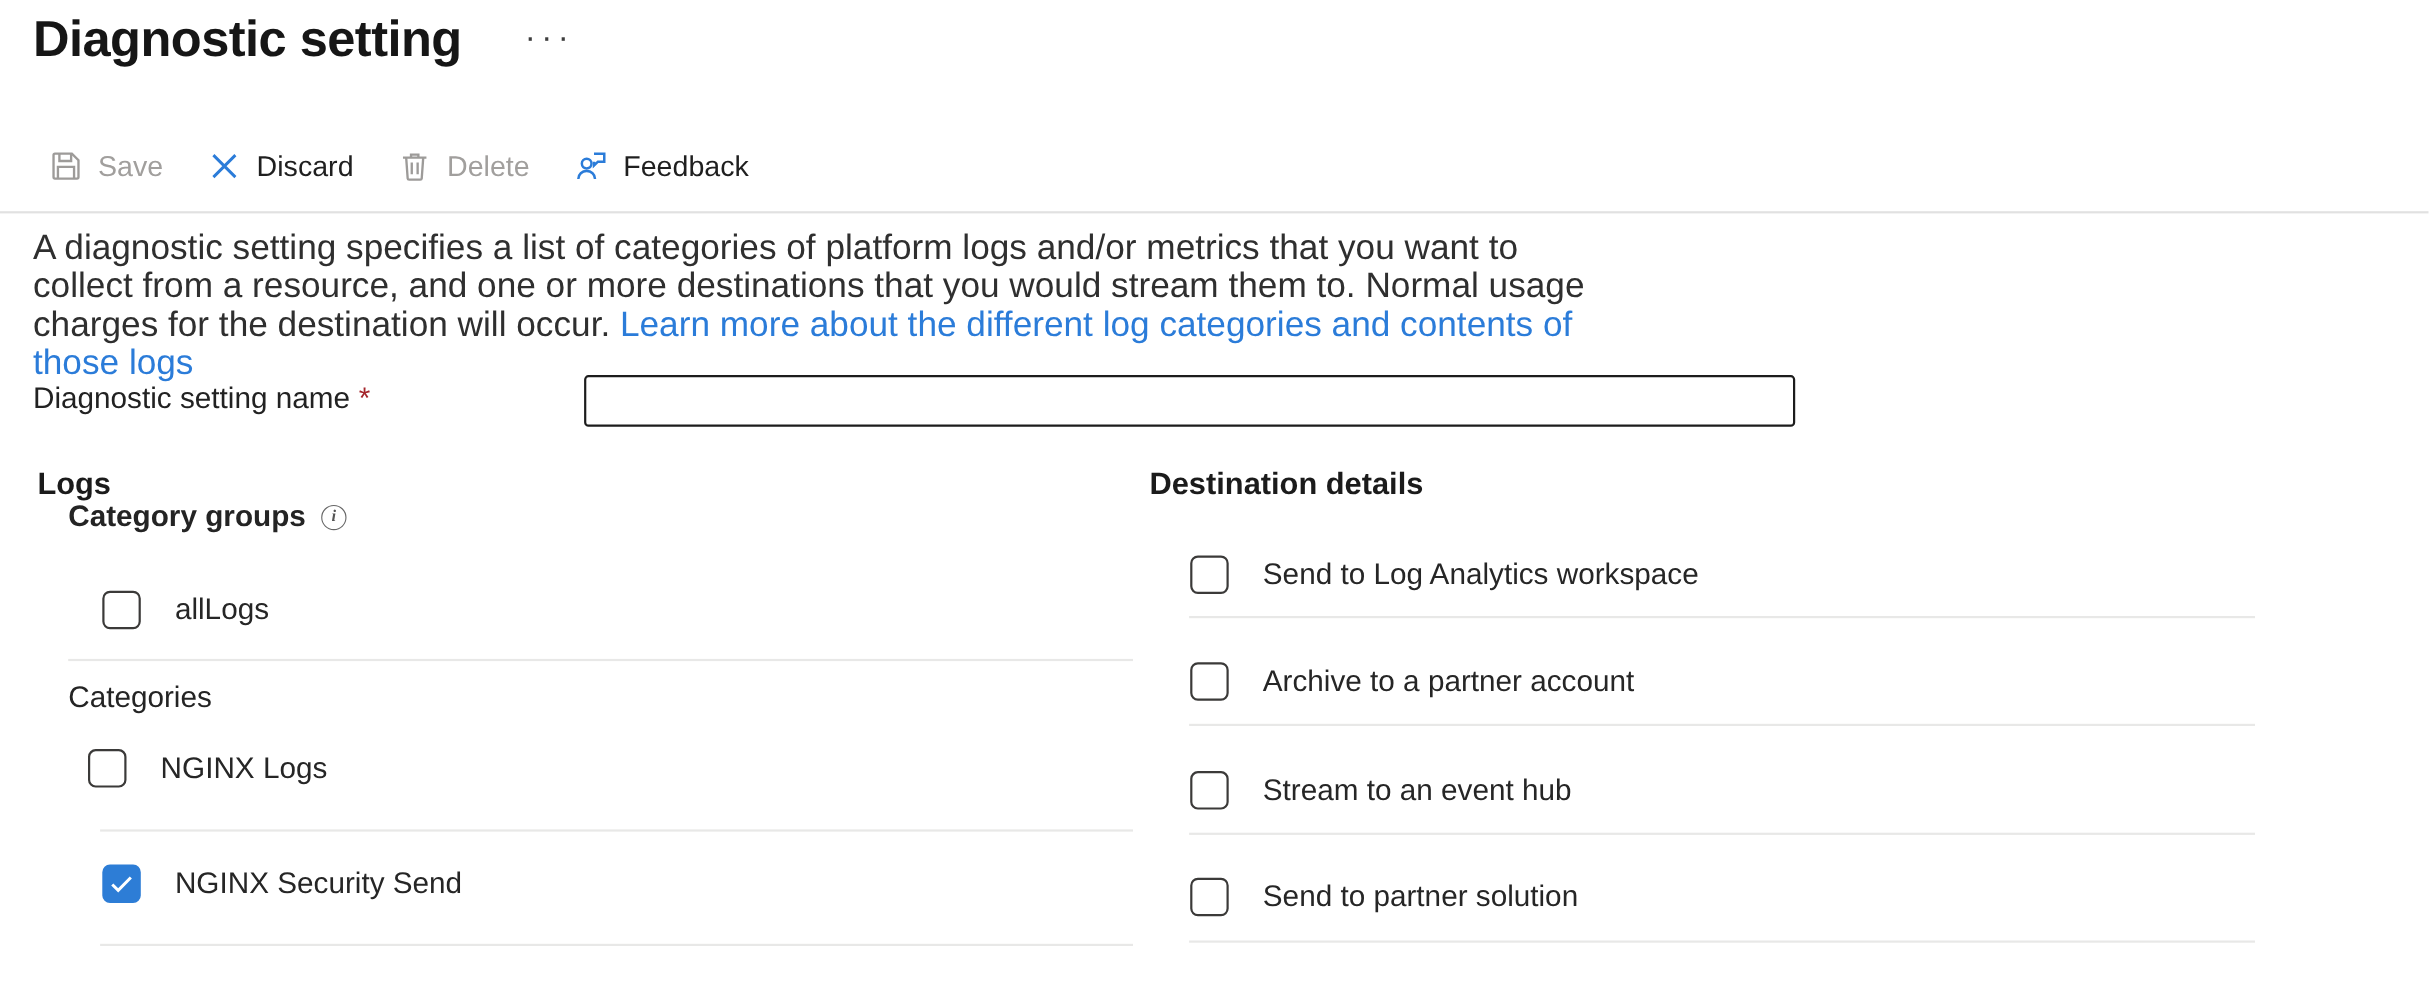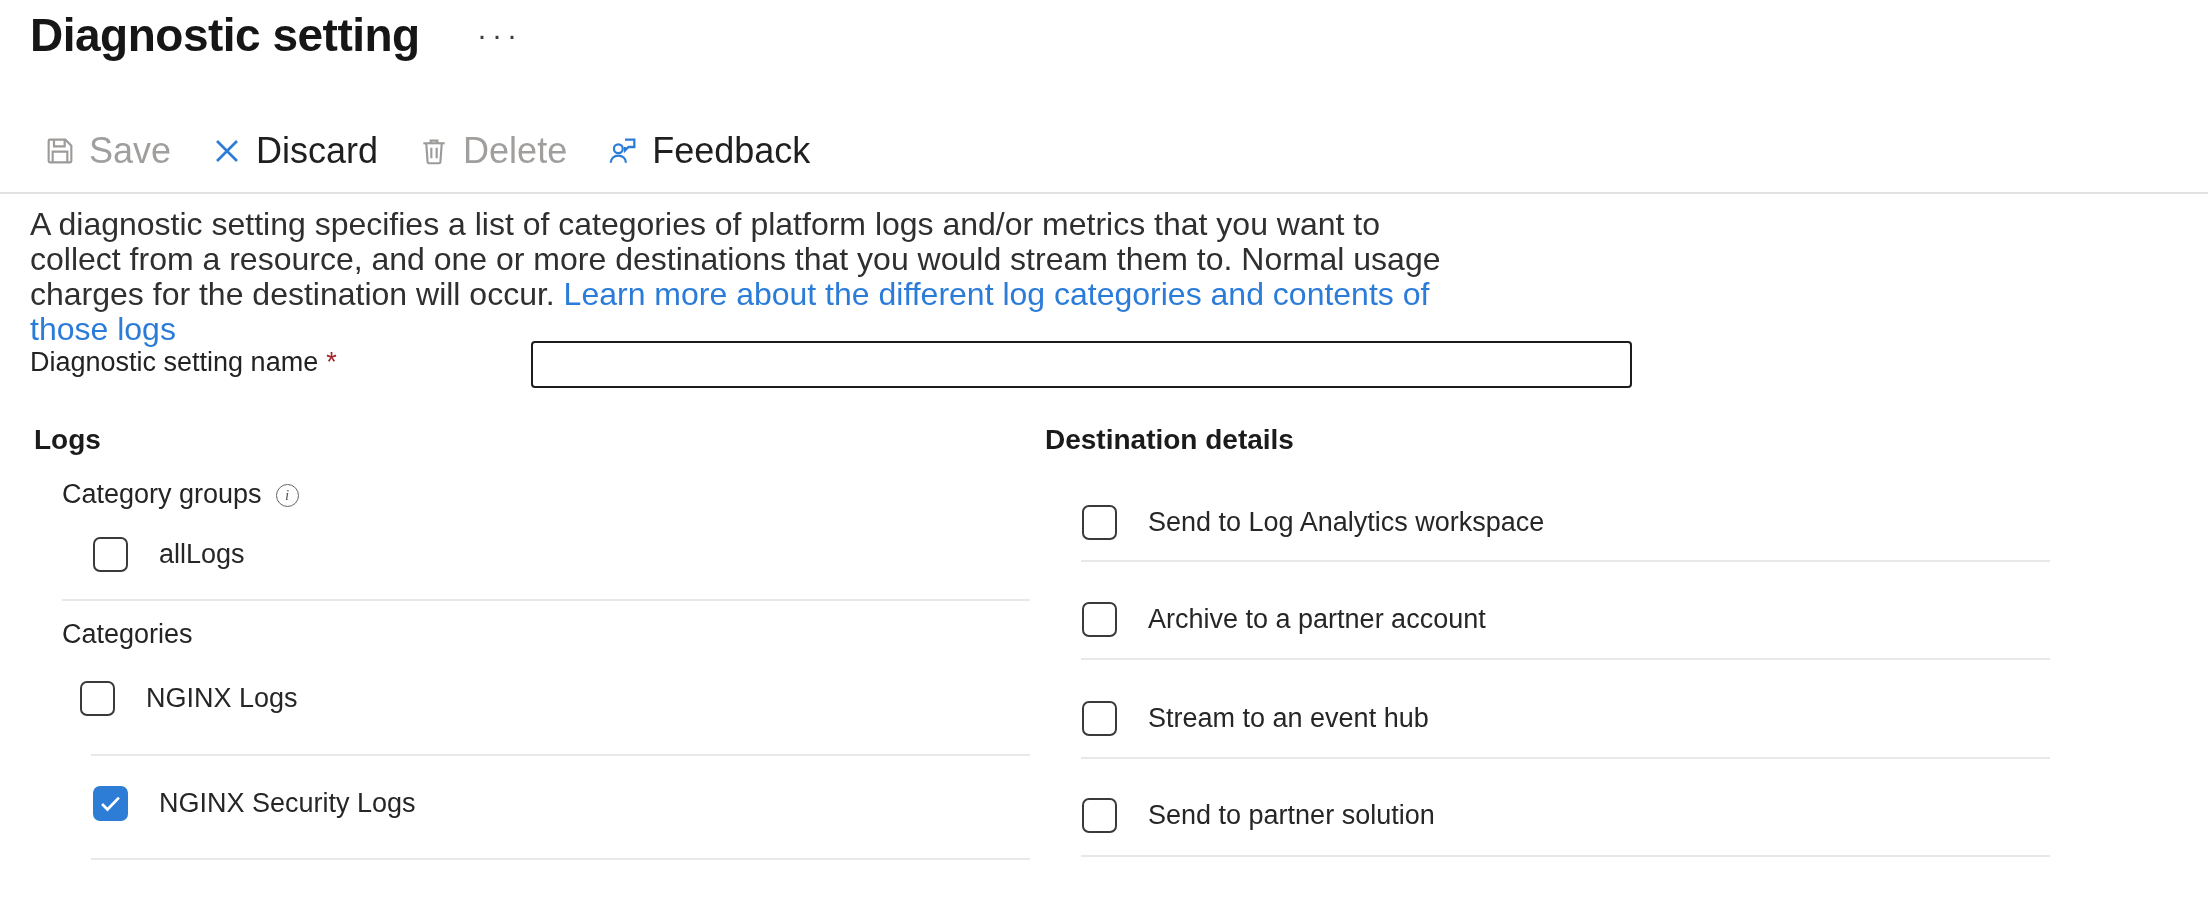--- a/index.html
+++ b/index.html
@@ -17,21 +17,21 @@
   }
   *{box-sizing:border-box;margin:0;padding:0;}
   html,body{background:#fff;}
   body{font-family:"Liberation Sans", sans-serif;color:var(--text);}
   #app{position:relative;width:2208px;height:908px;background:#fff;overflow:hidden;}
 
   .page-title{position:absolute;left:30px;top:8px;font-size:46px;font-weight:700;letter-spacing:-0.5px;color:#161616;}
   .more-dots{position:absolute;left:477px;top:20px;font-size:30px;letter-spacing:5px;color:#3d3d3d;cursor:pointer;line-height:30px;}
 
   .toolbar{position:absolute;left:44px;top:131px;display:flex;align-items:center;gap:40px;height:40px;}
-  .tb-item{display:flex;align-items:center;gap:13px;font-size:36px;cursor:pointer;}
+  .tb-item{display:flex;align-items:center;gap:13px;font-size:26px;cursor:pointer;}
   .tb-item .tb-label{color:#1f1f1f;}
   .tb-item.disabled .tb-label{color:var(--disabled);}
   .tb-item .tb-icon{width:32px;height:32px;display:inline-flex;}
   .tb-item .tb-icon svg{width:100%;height:100%;}
   .icon-gray{color:#9d9b99;}
   .icon-accent{color:var(--accent);}
 
   .toolbar-divider{position:absolute;left:0;top:192px;width:2208px;height:2px;background:var(--toolbar-divider);}
 
   .intro{position:absolute;left:30px;top:207px;width:1442px;font-size:32px;line-height:35px;color:var(--text-soft);}
@@ -107,21 +107,21 @@
 
   <div class="toolbar-divider"></div>
 
   <p class="intro"><span>A diagnostic setting specifies a list of categories of platform logs and/or metrics that you want to collect from a resource, and one or more destinations that you would stream them to. Normal usage charges for the destination will occur.</span> <a>Learn more about the different log categories and contents of those logs</a></p>
 
   <div class="field-label"><span>Diagnostic setting name</span><span class="required-star">*</span></div>
   <input class="name-input" type="text" value="" style="">
 
   <div class="section-heading" style="left:34px;top:424px;">Logs</div>
 
-  <div class="sub-label" style="left:62px;top:479px;"><span>Category groups</span><span class="info-icon">i</span></div>
+  <div class="sub-label" style="left:62px;top:454px;font-weight:bold;"><span>Category groups</span><span class="info-icon">i</span></div>
 
   <div class="cb-row" style="left:93px;top:537px;">
     <span class="cb-box">
       
     </span>
     <span class="cb-label">allLogs</span>
   </div>
 
   <div class="hr" style="left:62px;top:599px;width:968px;"></div>
 
@@ -135,21 +135,21 @@
   </div>
 
   <div class="hr" style="left:91px;top:754px;width:939px;"></div>
 
   <div class="cb-row checked" style="left:93px;top:786px;">
     <span class="cb-box">
       <svg viewBox="0 0 24 24">
           <path d="M4.5 12.5l4.8 4.8L19.5 6.8" stroke="#fff" stroke-width="2.4" fill="none"></path>
         </svg>
     </span>
-    <span class="cb-label">NGINX Security Logs</span>
+    <span class="cb-label">NGINX Security Send</span>
   </div>
 
   <div class="hr" style="left:91px;top:858px;width:939px;"></div>
 
   <div class="section-heading" style="left:1045px;top:424px;">Destination details</div>
 
   <div class="cb-row" style="left:1082px;top:505px;">
     <span class="cb-box">
       
     </span>

